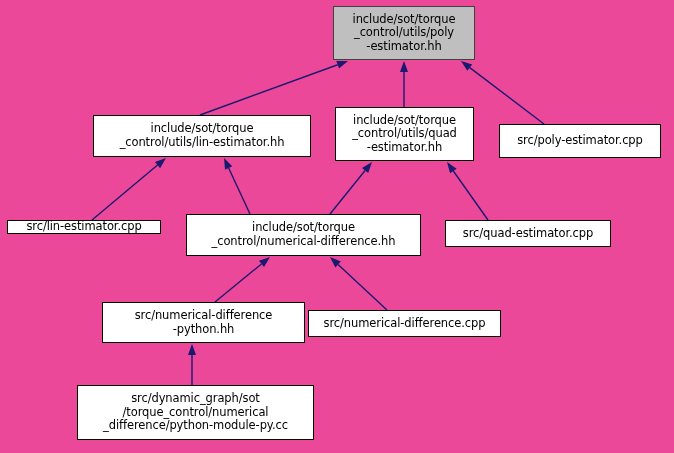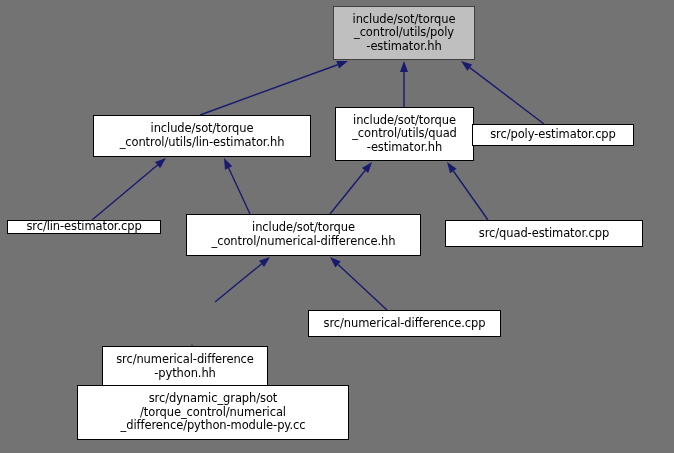--- a/index.html
+++ b/index.html
@@ -4,21 +4,21 @@
 <style>
   html, body {
     margin: 0;
     padding: 0;
     background: #ffffff;
   }
   #graph-root {
     position: relative;
     width: 674px;
     height: 453px;
-    background: #737373;
+    background: #ec4899;
     font-family: "DejaVu Sans", "Liberation Sans", sans-serif;
     overflow: hidden;
   }
   #graph-svg {
     position: absolute;
     left: 0;
     top: 0;
     width: 674px;
     height: 453px;
   }
@@ -104,25 +104,25 @@
     </svg>
   <div id="nodes-layer">
       <div class="node-box highlight" style="left: 333px; top: 6px; width: 142px; height: 54px;"><span class="node-label">include/sot/torque
 _control/utils/poly
 -estimator.hh</span></div>
       <div class="node-box" style="left: 93px; top: 115px; width: 218px; height: 42px;"><span class="node-label">include/sot/torque
 _control/utils/lin-estimator.hh</span></div>
       <div class="node-box" style="left: 335px; top: 107px; width: 139px; height: 54px;"><span class="node-label">include/sot/torque
 _control/utils/quad
 -estimator.hh</span></div>
-      <div class="node-box" style="left: 472px; top: 124px; width: 162px; height: 22px;"><span class="node-label">src/poly-estimator.cpp</span></div>
+      <div class="node-box" style="left: 499px; top: 124px; width: 162px; height: 34px;"><span class="node-label">src/poly-estimator.cpp</span></div>
       <div class="node-box" style="left: 7px; top: 220px; width: 154px; height: 14px;"><span class="node-label">src/lin-estimator.cpp</span></div>
       <div class="node-box" style="left: 186px; top: 214px; width: 235px; height: 42px;"><span class="node-label">include/sot/torque
 _control/numerical-difference.hh</span></div>
-      <div class="node-box" style="left: 445px; top: 220px; width: 198px; height: 27px;"><span class="node-label">src/quad-estimator.cpp</span></div>
-      <div class="node-box" style="left: 102px; top: 302px; width: 166px; height: 41px; margin-top: 44px;"><span class="node-label">src/numerical-difference
+      <div class="node-box" style="left: 445px; top: 220px; width: 166px; height: 27px;"><span class="node-label">src/quad-estimator.cpp</span></div>
+      <div class="node-box" style="left: 102px; top: 302px; width: 203px; height: 41px;"><span class="node-label">src/numerical-difference
 -python.hh</span></div>
       <div class="node-box" style="left: 308px; top: 310px; width: 193px; height: 27px;"><span class="node-label">src/numerical-difference.cpp</span></div>
-      <div class="node-box" style="left: 77px; top: 385px; width: 272px; height: 55px;"><span class="node-label">src/dynamic_graph/sot
+      <div class="node-box" style="left: 77px; top: 385px; width: 237px; height: 55px;"><span class="node-label">src/dynamic_graph/sot
 /torque_control/numerical
 _difference/python-module-py.cc</span></div>
     </div>
 </div>
 
 </body></html>

